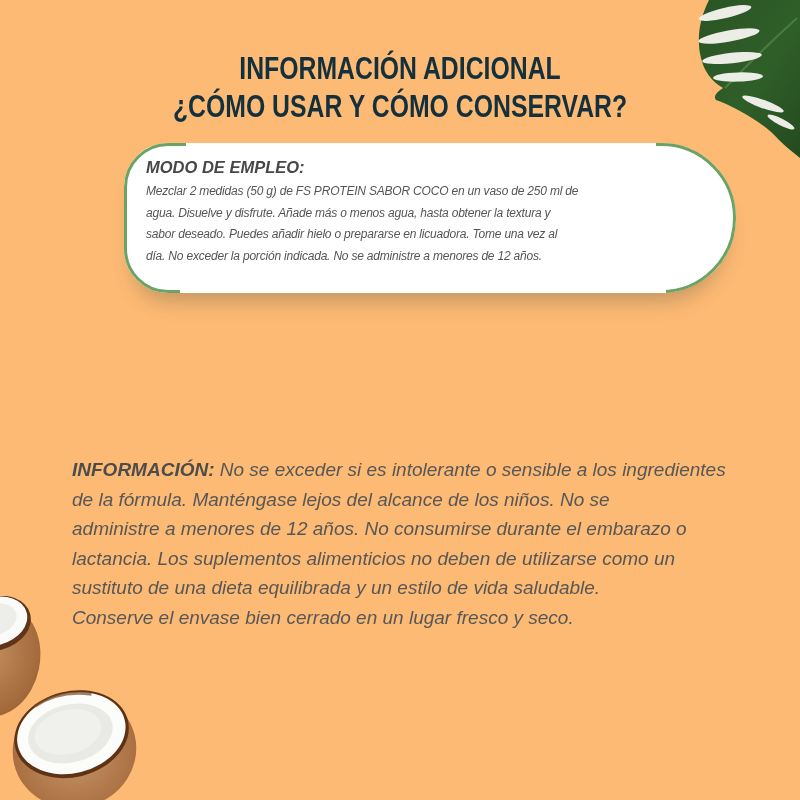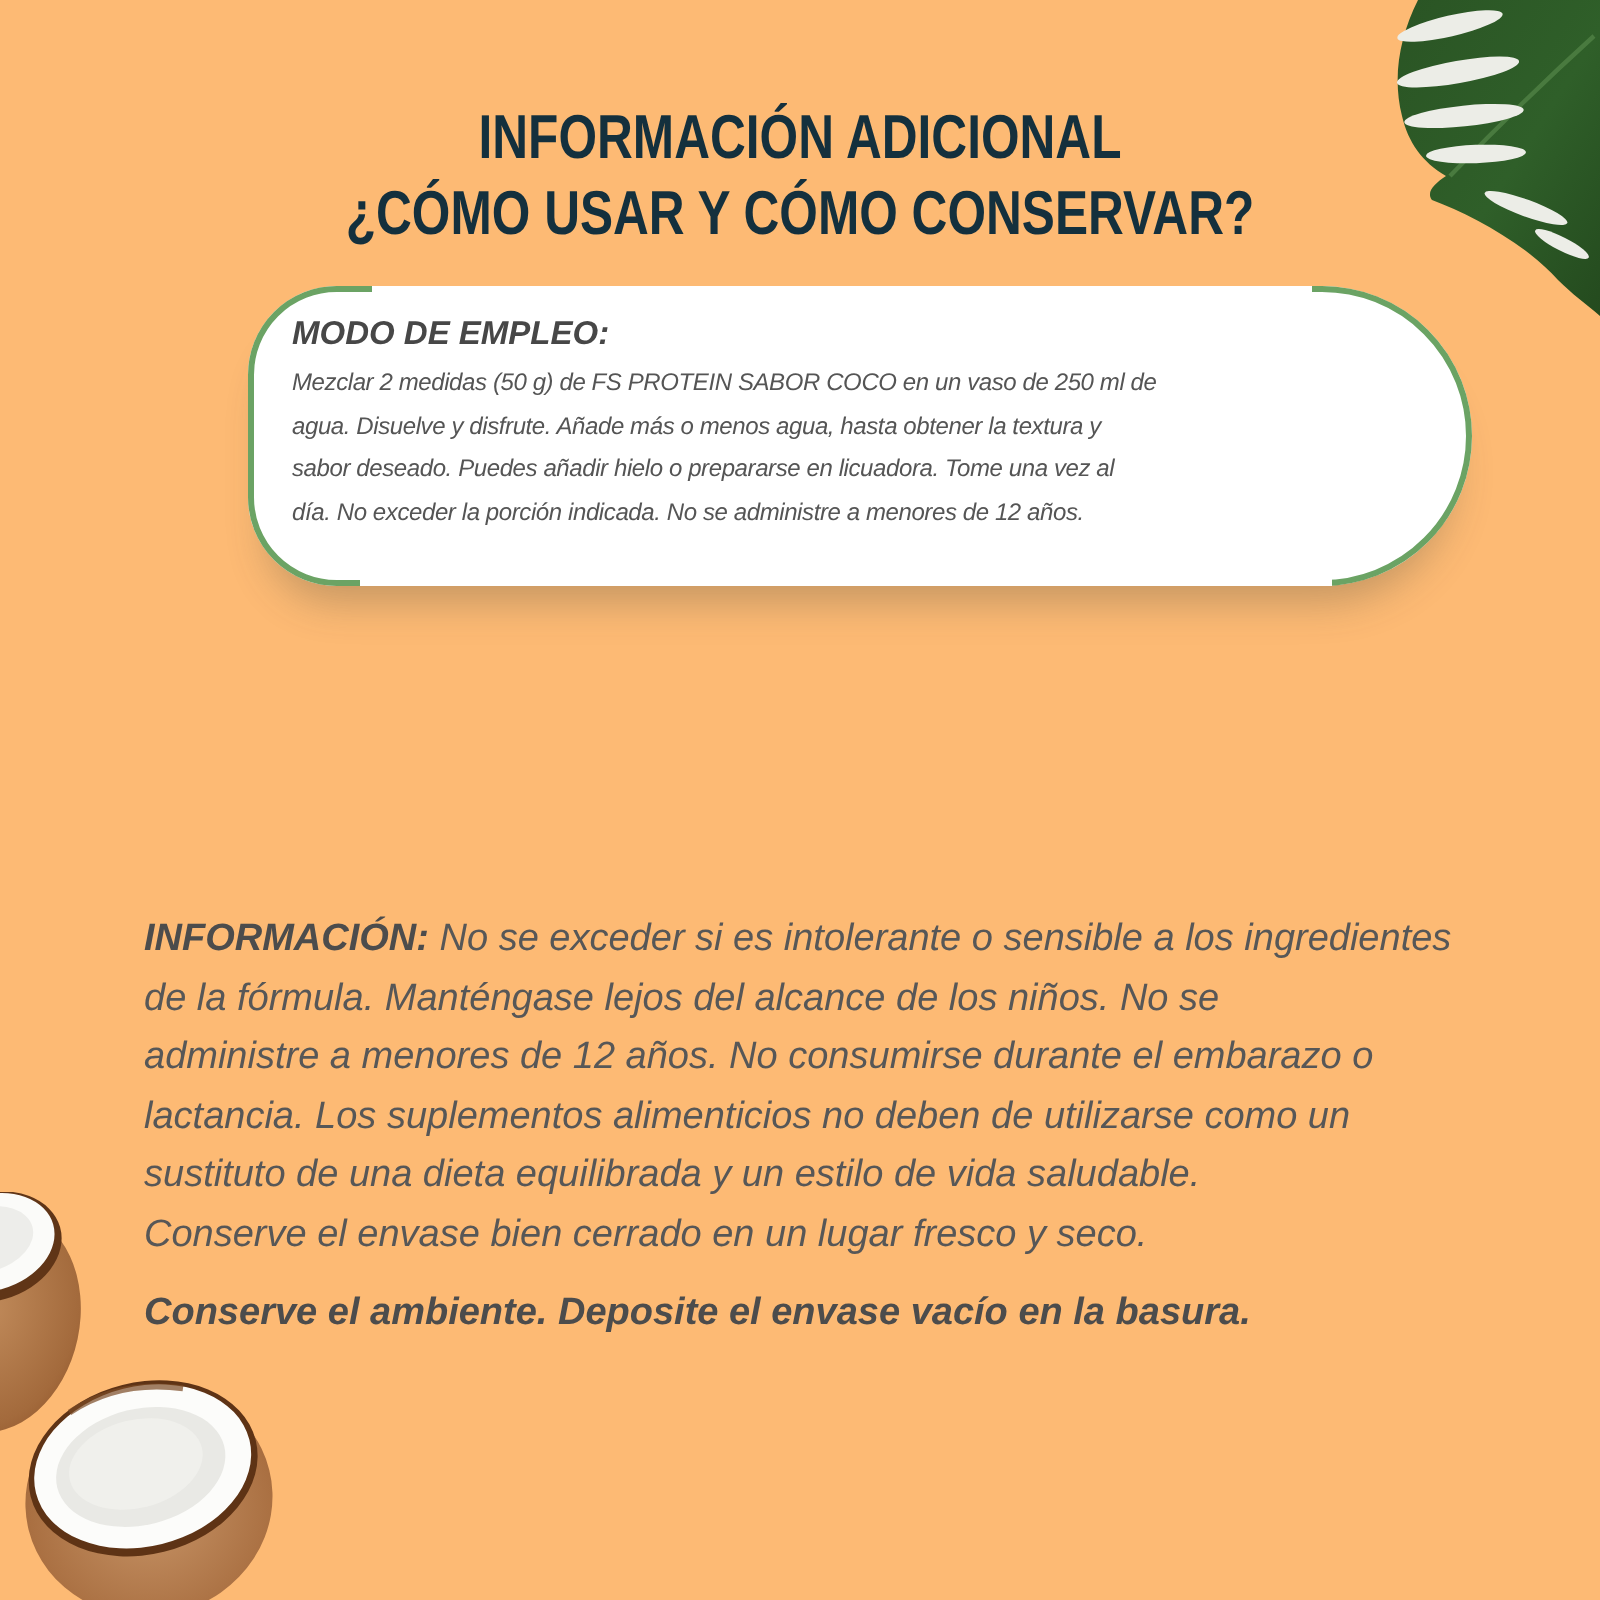--- a/index.html
+++ b/index.html
@@ -108,21 +108,20 @@
   </div>
 
 
   <div class="precaution-block"><span class="precaution-lead">INFORMACIÓN:</span><span> No se exceder si es intolerante o sensible a los ingredientes</span><span>
 de la fórmula. Manténgase lejos del alcance de los niños. No se
 administre a menores de 12 años. No consumirse durante el embarazo o
 lactancia. Los suplementos alimenticios no deben de utilizarse como un
 sustituto de una dieta equilibrada y un estilo de vida saludable.
 Conserve el envase bien cerrado en un lugar fresco y seco.</span></div>
 
-  <div class="footer-line">Conserve el ambiente. Deposite el envase vacío en la basura.</div>
 
   <svg class="coconut-small" viewBox="0 0 78 128" xmlns="http://www.w3.org/2000/svg" aria-hidden="true">
     <defs>
       <radialGradient id="huskS" cx="0.45" cy="0.45" r="0.75">
         <stop offset="0" stop-color="#c08a5a"></stop>
         <stop offset="0.7" stop-color="#a36a3c"></stop>
         <stop offset="1" stop-color="#8a5026"></stop>
       </radialGradient>
     </defs>
     <g transform="rotate(12 38 64)">

